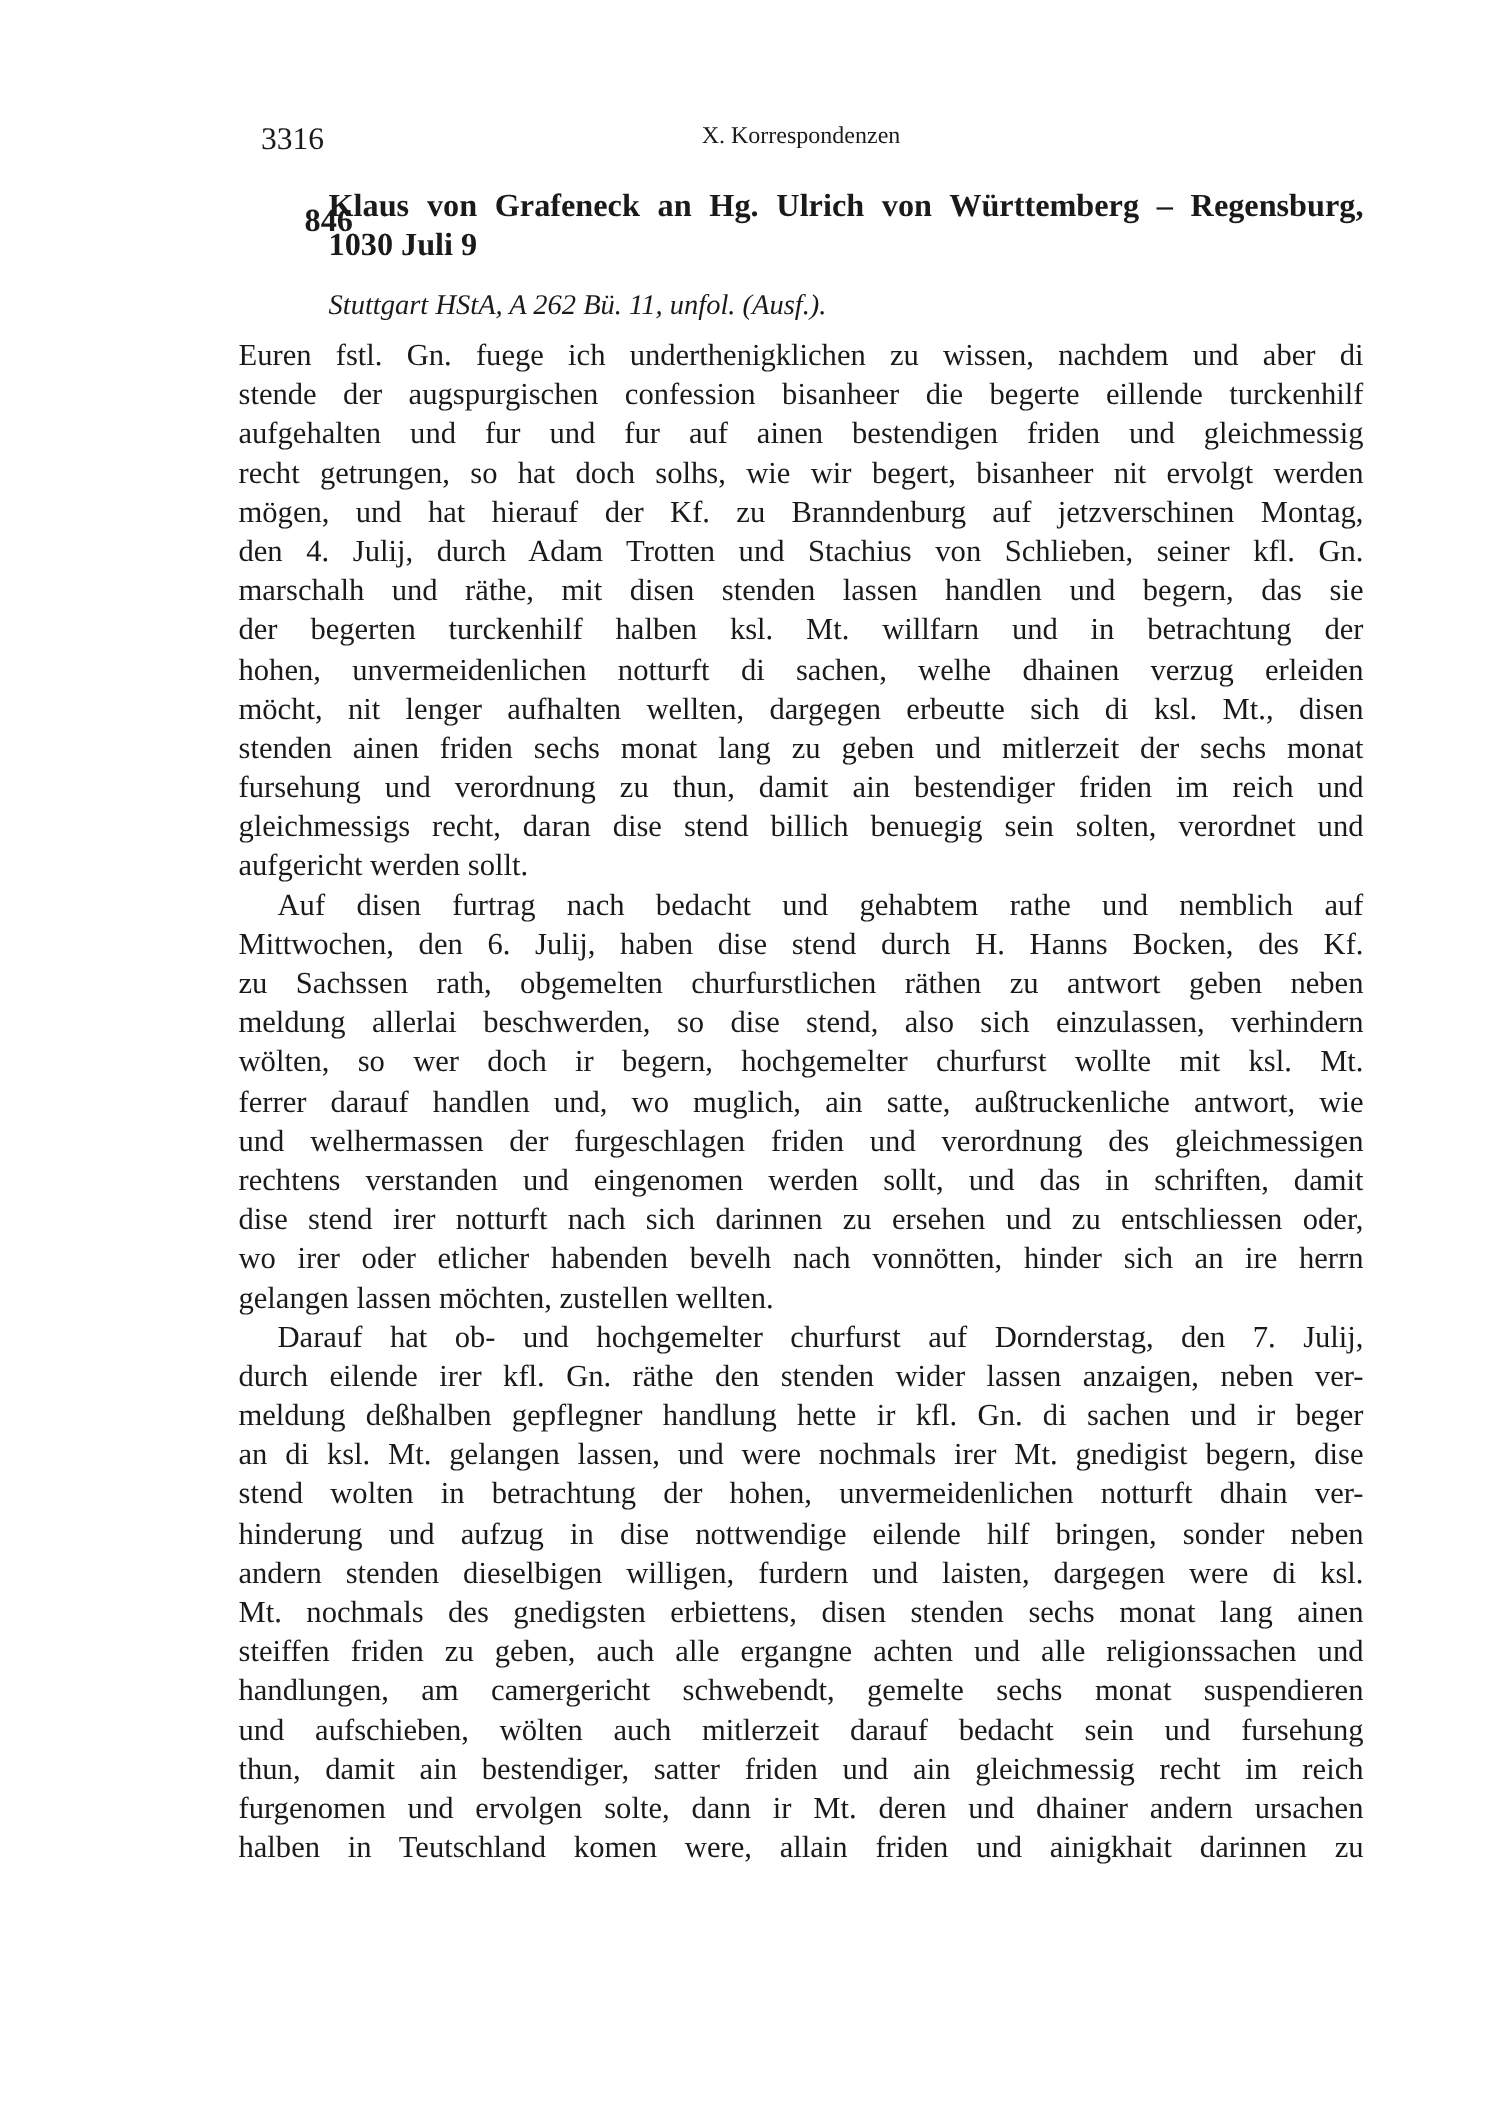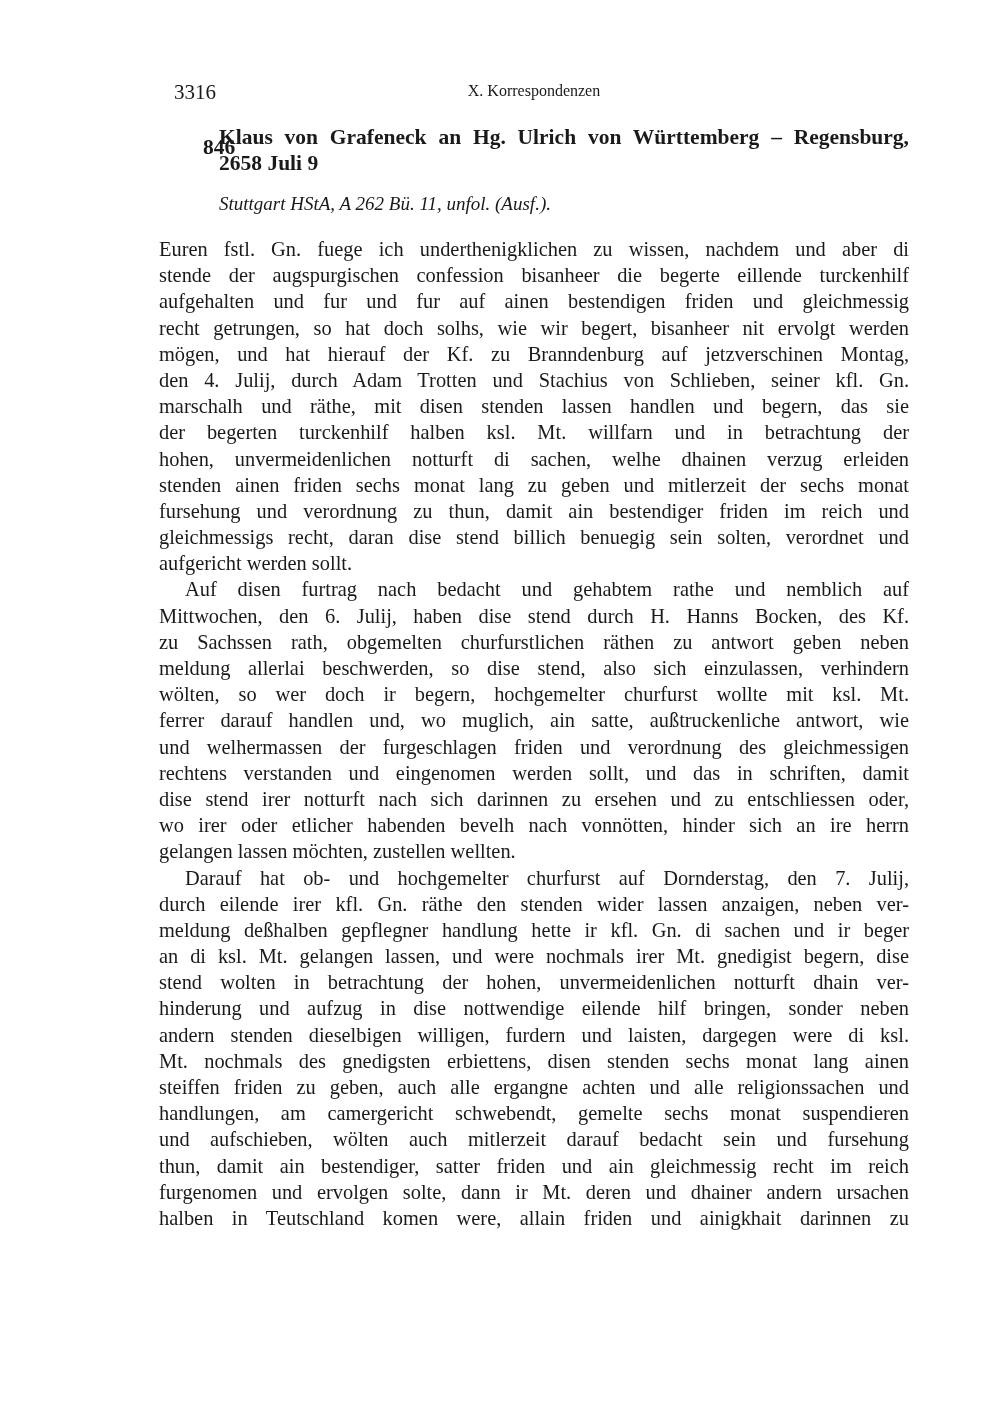--- a/index.html
+++ b/index.html
@@ -8,56 +8,57 @@
   .page { position: absolute; left: 159px; top: 0; width: 750px; }
   .running-head { position: absolute; top: 80px; left: 0; width: 750px; height: 28px; font-size: 21px; }
   .page-number { position: absolute; left: 0; top: 0; margin-left: 15px; }
   .section-title { position: absolute; left: 0; width: 750px; text-align: center; font-size: 16px; top: 2px; }
   .doc-heading { position: absolute; top: 124px; left: 0; width: 750px; font-weight: bold; font-size: 21.5px; line-height: 26px; }
   .doc-number { position: absolute; left: 0; top: 10px; margin-left: 44px; }
   .doc-title { position: absolute; left: 60px; width: 690px; }
   .doc-title .tl { display: block; text-align: justify; text-align-last: justify; white-space: nowrap; }
   .doc-title .tl.last { text-align-last: left; }
   .source { position: absolute; top: 193px; left: 60px; font-style: italic; font-size: 19px; text-align: center; }
-  .body { position: absolute; top: 236px; left: 0; width: 750px; font-size: 20.4px; }
+  .body { position: absolute; top: 224px; left: 0; width: 750px; font-size: 20.4px; }
   .line { display: block; height: 26.2px; line-height: 26.2px; text-align: justify; text-align-last: justify; white-space: nowrap; overflow: hidden; }
   .line.last { text-align-last: left; }
   .line.indent { text-indent: 26px; }
 </style>
 </head>
 <body>
 
 <div class="page">
 
   <div class="running-head">
     <span class="page-number">3316</span>
     <span class="section-title">X. Korrespondenzen</span>
   </div>
 
   <div class="doc-heading">
     <span class="doc-number">846</span>
     <div class="doc-title">
       <span class="tl">Klaus von Grafeneck an Hg. Ulrich von Württemberg – Regensburg,</span>
-      <span class="tl last">2658 Juli 9</span>
+      <span class="tl last">1030 Juli 9</span>
     </div>
   </div>
 
   <div class="source">Stuttgart HStA, A 262 Bü. 11, unfol. (Ausf.).</div>
 
   <div class="body">
     <div class="paragraph">
       <span class="line">Euren fstl. Gn. fuege ich underthenigklichen zu wissen, nachdem und aber di</span>
       <span class="line">stende der augspurgischen confession bisanheer die begerte eillende turckenhilf</span>
       <span class="line">aufgehalten und fur und fur auf ainen bestendigen friden und gleichmessig</span>
       <span class="line">recht getrungen, so hat doch solhs, wie wir begert, bisanheer nit ervolgt werden</span>
       <span class="line">mögen, und hat hierauf der Kf. zu Branndenburg auf jetzverschinen Montag,</span>
       <span class="line">den 4. Julij, durch Adam Trotten und Stachius von Schlieben, seiner kfl. Gn.</span>
       <span class="line">marschalh und räthe, mit disen stenden lassen handlen und begern, das sie</span>
       <span class="line">der begerten turckenhilf halben ksl. Mt. willfarn und in betrachtung der</span>
       <span class="line">hohen, unvermeidenlichen notturft di sachen, welhe dhainen verzug erleiden</span>
+      <span class="line">möcht, nit lenger aufhalten wellten, dargegen erbeutte sich di ksl. Mt., disen</span>
       <span class="line">stenden ainen friden sechs monat lang zu geben und mitlerzeit der sechs monat</span>
       <span class="line">fursehung und verordnung zu thun, damit ain bestendiger friden im reich und</span>
       <span class="line">gleichmessigs recht, daran dise stend billich benuegig sein solten, verordnet und</span>
       <span class="line last">aufgericht werden sollt.</span>
     </div>
     <div class="paragraph">
       <span class="line indent">Auf disen furtrag nach bedacht und gehabtem rathe und nemblich auf</span>
       <span class="line">Mittwochen, den 6. Julij, haben dise stend durch H. Hanns Bocken, des Kf.</span>
       <span class="line">zu Sachssen rath, obgemelten churfurstlichen räthen zu antwort geben neben</span>
       <span class="line">meldung allerlai beschwerden, so dise stend, also sich einzulassen, verhindern</span>

